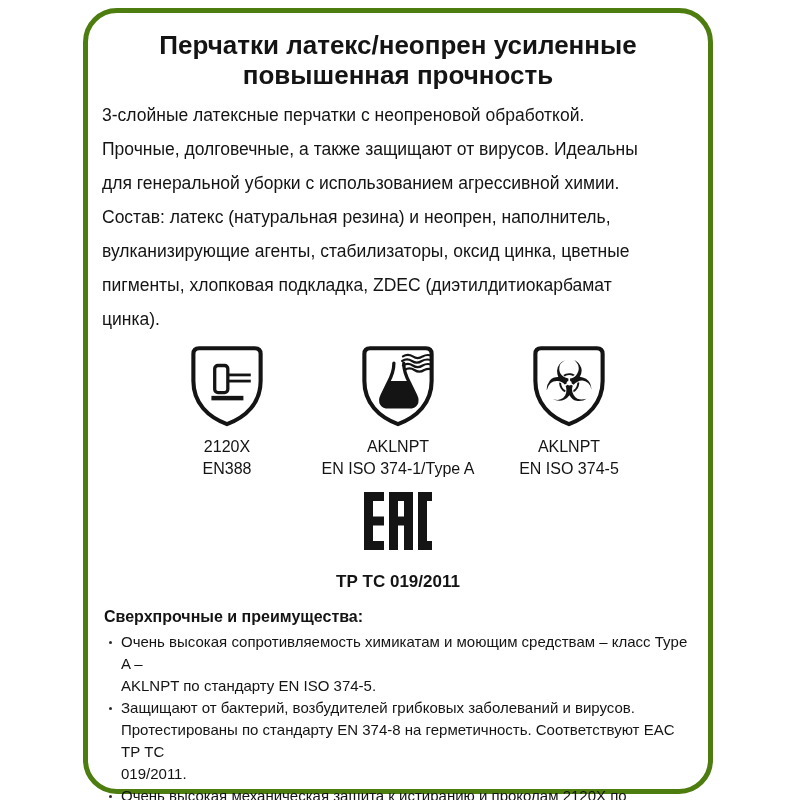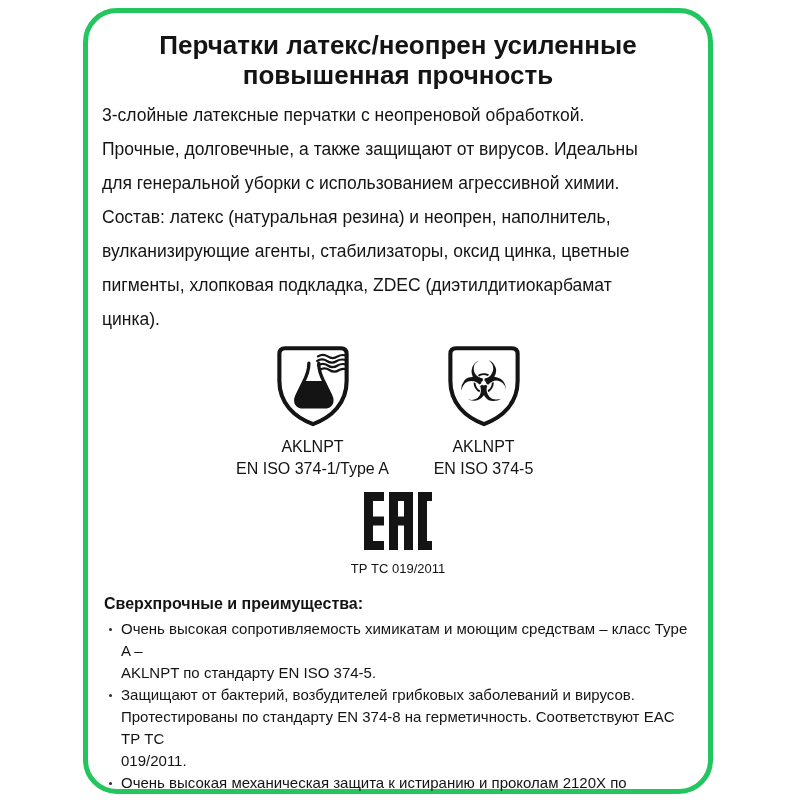--- a/index.html
+++ b/index.html
@@ -5,21 +5,21 @@
   html, body { margin: 0; padding: 0; }
   body {
     width: 800px; height: 800px; position: relative;
     background: #ffffff; color: #141414;
     font-family: "Liberation Sans", sans-serif;
     overflow: hidden;
   }
   .card {
     position: absolute; left: 83px; top: 8px;
     width: 630px; height: 786px; box-sizing: border-box;
-    border: 5px solid #22c55e; border-radius: 34px;
+    border: 5px solid #4d7c0f; border-radius: 34px;
     background: #ffffff;
   }
   .title {
     margin-top: 17px; text-align: center;
     font-size: 26px; font-weight: bold; line-height: 30px;
     white-space: pre-line;
   }
   .description {
     margin: 8px 22px 0 14px;
     font-size: 17.5px; line-height: 34px;
@@ -35,21 +35,21 @@
   .biohazard-glyph {
     position: absolute; left: 0; top: 0; width: 74px; height: 74px;
     display: flex; align-items: center; justify-content: center;
     font-family: "DejaVu Sans", sans-serif;
     font-size: 56px; line-height: 1; color: #141414;
   }
   .cert-code { margin-top: 9px; font-size: 16px; line-height: 22px; text-align: center; }
   .cert-standard { font-size: 16px; line-height: 22px; text-align: center; white-space: nowrap; }
   .eac-block { margin-top: 12px; text-align: center; }
   .eac-svg { display: inline-block; width: 68px; height: 58px; }
-  .eac-reg { margin-top: 6px; font-size: 13px; line-height: 17px; }
+  .eac-reg { margin-top: 19px; font-size: 17px; line-height: 17px; font-weight: bold; }
   .features { margin: 17px 12px 0 16px; }
   .features-heading { font-size: 16px; font-weight: bold; line-height: 20px; }
   .features-list { margin-top: 4px; }
   .feature-item { display: flex; align-items: flex-start; }
   .bullet-dot {
     flex: 0 0 auto; width: 3px; height: 3px; border-radius: 50%;
     background: #2a2a2a; margin: 10px 9px 0 5px;
   }
   .feature-text {
     font-size: 15px; line-height: 22px; white-space: pre-line;
@@ -67,20 +67,33 @@
   <div class="description">3-слойные латексные перчатки с неопреновой обработкой.
 Прочные, долговечные, а также защищают от вирусов. Идеальны
 для генеральной уборки с использованием агрессивной химии.
 Состав: латекс (натуральная резина) и неопрен, наполнитель,
 вулканизирующие агенты, стабилизаторы, оксид цинка, цветные
 пигменты, хлопковая подкладка, ZDEC (диэтилдитиокарбамат
 цинка).</div>
 
   <div class="certs">
 
+    <div class="cert-col">
+      <div class="cert-icon">
+        <svg viewBox="0 0 90 100">
+          <path class="stroke-ink" stroke-width="5" d="M 11 4 H 79 Q 86 4 86 11 V 44 C 86 71 68 88 45 96.5 C 22 88 4 71 4 44 V 11 Q 4 4 11 4 Z"></path>
+          <rect class="stroke-ink" stroke-width="4" x="30" y="25" width="16" height="33" rx="4"></rect>
+          <line class="stroke-ink" stroke-width="3.4" x1="46" y1="36.5" x2="74" y2="36.5"></line>
+          <line class="stroke-ink" stroke-width="3.4" x1="46" y1="44" x2="74" y2="44"></line>
+          <rect x="26" y="62" width="39" height="5.5" fill="#141414"></rect>
+        </svg>
+      </div>
+      <div class="cert-code">2120X</div>
+      <div class="cert-standard">EN388</div>
+    </div>
 
     <div class="cert-col">
       <div class="cert-icon">
         <svg viewBox="0 0 90 100">
           <path class="stroke-ink" stroke-width="5" d="M 11 4 H 79 Q 86 4 86 11 V 44 C 86 71 68 88 45 96.5 C 22 88 4 71 4 44 V 11 Q 4 4 11 4 Z"></path>
           <path class="stroke-ink" stroke-width="4" stroke-linejoin="round" stroke-linecap="round" d="M 40 22 C 40 31 38 37 33 46 L 25.5 61.5 C 21.5 70 25.5 75.5 33.5 75.5 L 58.5 75.5 C 66.5 75.5 70.5 70 66.5 61.5 L 59 46 C 54 37 52 31 52 22"></path>
           <path fill="#141414" d="M 34.5 44 L 25.5 61.5 C 21.5 70 25.5 75.5 33.5 75.5 L 58.5 75.5 C 66.5 75.5 70.5 70 66.5 61.5 L 57.5 44 Z"></path>
           <path class="stroke-ink" stroke-width="2.6" stroke-linecap="round" d="M 51 14 q 6 -4 12 0 q 6 4 12 0 q 5 -3 11 -1"></path>
           <path class="stroke-ink" stroke-width="2.6" stroke-linecap="round" d="M 50 19.5 q 6 -4 12 0 q 6 4 12 0 q 5 -3 12 -1"></path>
           <path class="stroke-ink" stroke-width="2.6" stroke-linecap="round" d="M 51 25 q 6 -4 12 0 q 6 4 12 0 q 5 -3 11 -1"></path>

